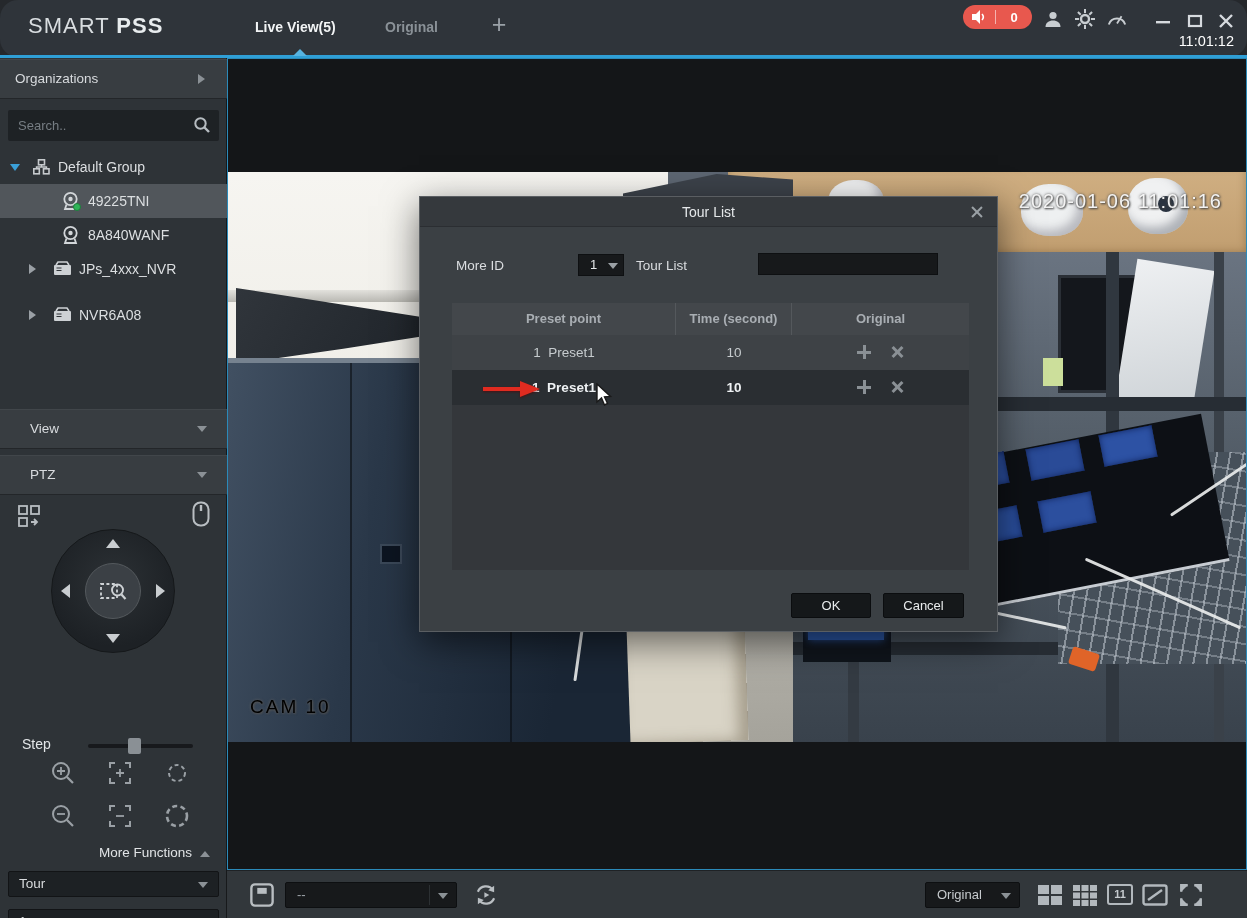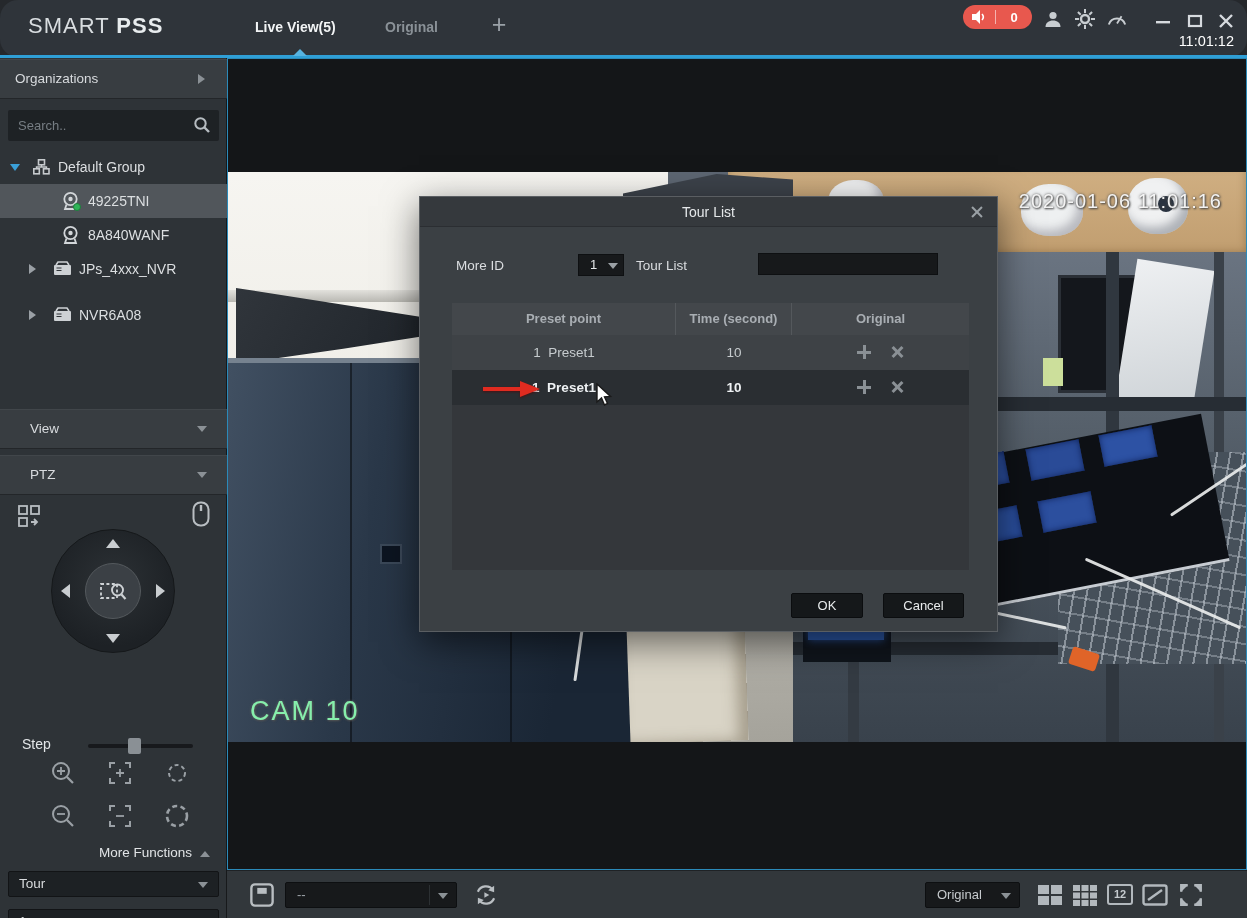--- a/index.html
+++ b/index.html
@@ -64,21 +64,21 @@
   .side-select{position:absolute;left:8px;width:211px;height:26px;background:#1d2124;border:1px solid #121416;border-radius:2px;
     font-size:13.5px;color:#d8dbdd;line-height:24px;padding-left:10px;}
   .side-select .caret-d{top:10px;right:10px;}
 
   
   .main-cell{position:absolute;left:227px;top:58px;width:1020px;height:812px;background:#141618;
     border:1px solid rgba(47,159,214,.85);}
   .video-frame{position:absolute;left:0px;top:113px;width:1018px;height:570px;overflow:hidden;background:#5d6672;}
   .osd-ts{position:absolute;right:24px;top:18px;font-size:20px;color:rgba(250,250,250,.95);
     text-shadow:0 0 3px #555, 1px 1px 2px rgba(60,60,60,.9);letter-spacing:1px;}
-  .osd-cam{position:absolute;left:22px;top:524px;font-size:27px;color:#86efac;
+  .osd-cam{position:absolute;left:22px;top:524px;font-size:19px;color:#000000;
     text-shadow:0 0 3px #666,1px 1px 2px rgba(70,70,70,.9);letter-spacing:2px;}
   
   .vx{position:absolute;}
   .cable{position:absolute;background:#e9ebec;border-radius:2px;opacity:.92;}
 
   
   .btoolbar{position:absolute;left:227px;top:870px;width:1020px;height:48px;background:#32373b;border-top:1px solid #1f2225;}
   .bt-select{position:absolute;top:11px;height:26px;background:#17191b;border:1px solid #0d0f11;border-radius:2px;
     font-size:13px;color:#9fa5aa;line-height:24px;padding-left:11px;}
   .bt-select .divider{position:absolute;right:26px;top:2px;width:1px;height:20px;background:#2c3033;}
@@ -418,21 +418,21 @@
       <div class="m-row r2">
         <div class="m-td c0"><span>1</span>&nbsp;&nbsp;<span>Preset1</span></div>
         <div class="m-td c1">10</div>
         <div class="m-td c2">
           <span class="op-ico op-plus"></span>
           <span class="op-ico op-x"></span>
         </div>
       </div>
     </div>
 
-    <div class="m-btn" style="left:371px;width:72px">OK</div>
+    <div class="m-btn" style="left:371px;width:80px">OK</div>
     <div class="m-btn" style="left:463px;width:81px">Cancel</div>
 
     <svg class="red-arrow" width="58" height="18" viewBox="0 0 58 18">
         <line x1="1" y1="9" x2="40" y2="9" stroke="#e02b20" stroke-width="4"></line>
         <polygon points="38,1 58,9 38,17" fill="#e02b20"></polygon>
       </svg>
     <svg class="cursor" width="18" height="24" viewBox="0 0 18 24">
         <polygon points="1,1 1,19 5.5,15 8.5,22 11.5,20.5 8.5,13.8 14.5,13.5" fill="#fff" stroke="#1a1a1a" stroke-width="1.4"></polygon>
       </svg>
   </div>
@@ -473,21 +473,21 @@
           <rect x="9.5" y="1" width="7" height="6"></rect>
           <rect x="18" y="1" width="7" height="6"></rect>
           <rect x="1" y="8.5" width="7" height="6"></rect>
           <rect x="9.5" y="8.5" width="7" height="6"></rect>
           <rect x="18" y="8.5" width="7" height="6"></rect>
           <rect x="1" y="16" width="7" height="6"></rect>
           <rect x="9.5" y="16" width="7" height="6"></rect>
           <rect x="18" y="16" width="7" height="6"></rect>
         </g>
       </svg>
-    <div class="box16" style="left:880px">12</div>
+    <div class="box16" style="left:880px">11</div>
     <svg class="bt-icon" style="left:915px" width="26" height="22" viewBox="0 0 26 22">
         <rect x="1.5" y="1.5" width="23" height="19" rx="2" fill="none" stroke="#b2b8bd" stroke-width="2.4"></rect>
         <line x1="6" y1="16" x2="20" y2="6" stroke="#b2b8bd" stroke-width="2.4"></line>
       </svg>
     <svg class="bt-icon" style="left:951px" width="24" height="24" viewBox="0 0 24 24">
         <g stroke="#b2b8bd" stroke-width="2.2" fill="none">
           <path d="M9 3H3v6M15 3h6v6M21 15v6h-6M3 15v6h6"></path>
         </g>
         <g fill="#b2b8bd">
           <polygon points="3,3 9,3 3,9"></polygon>

